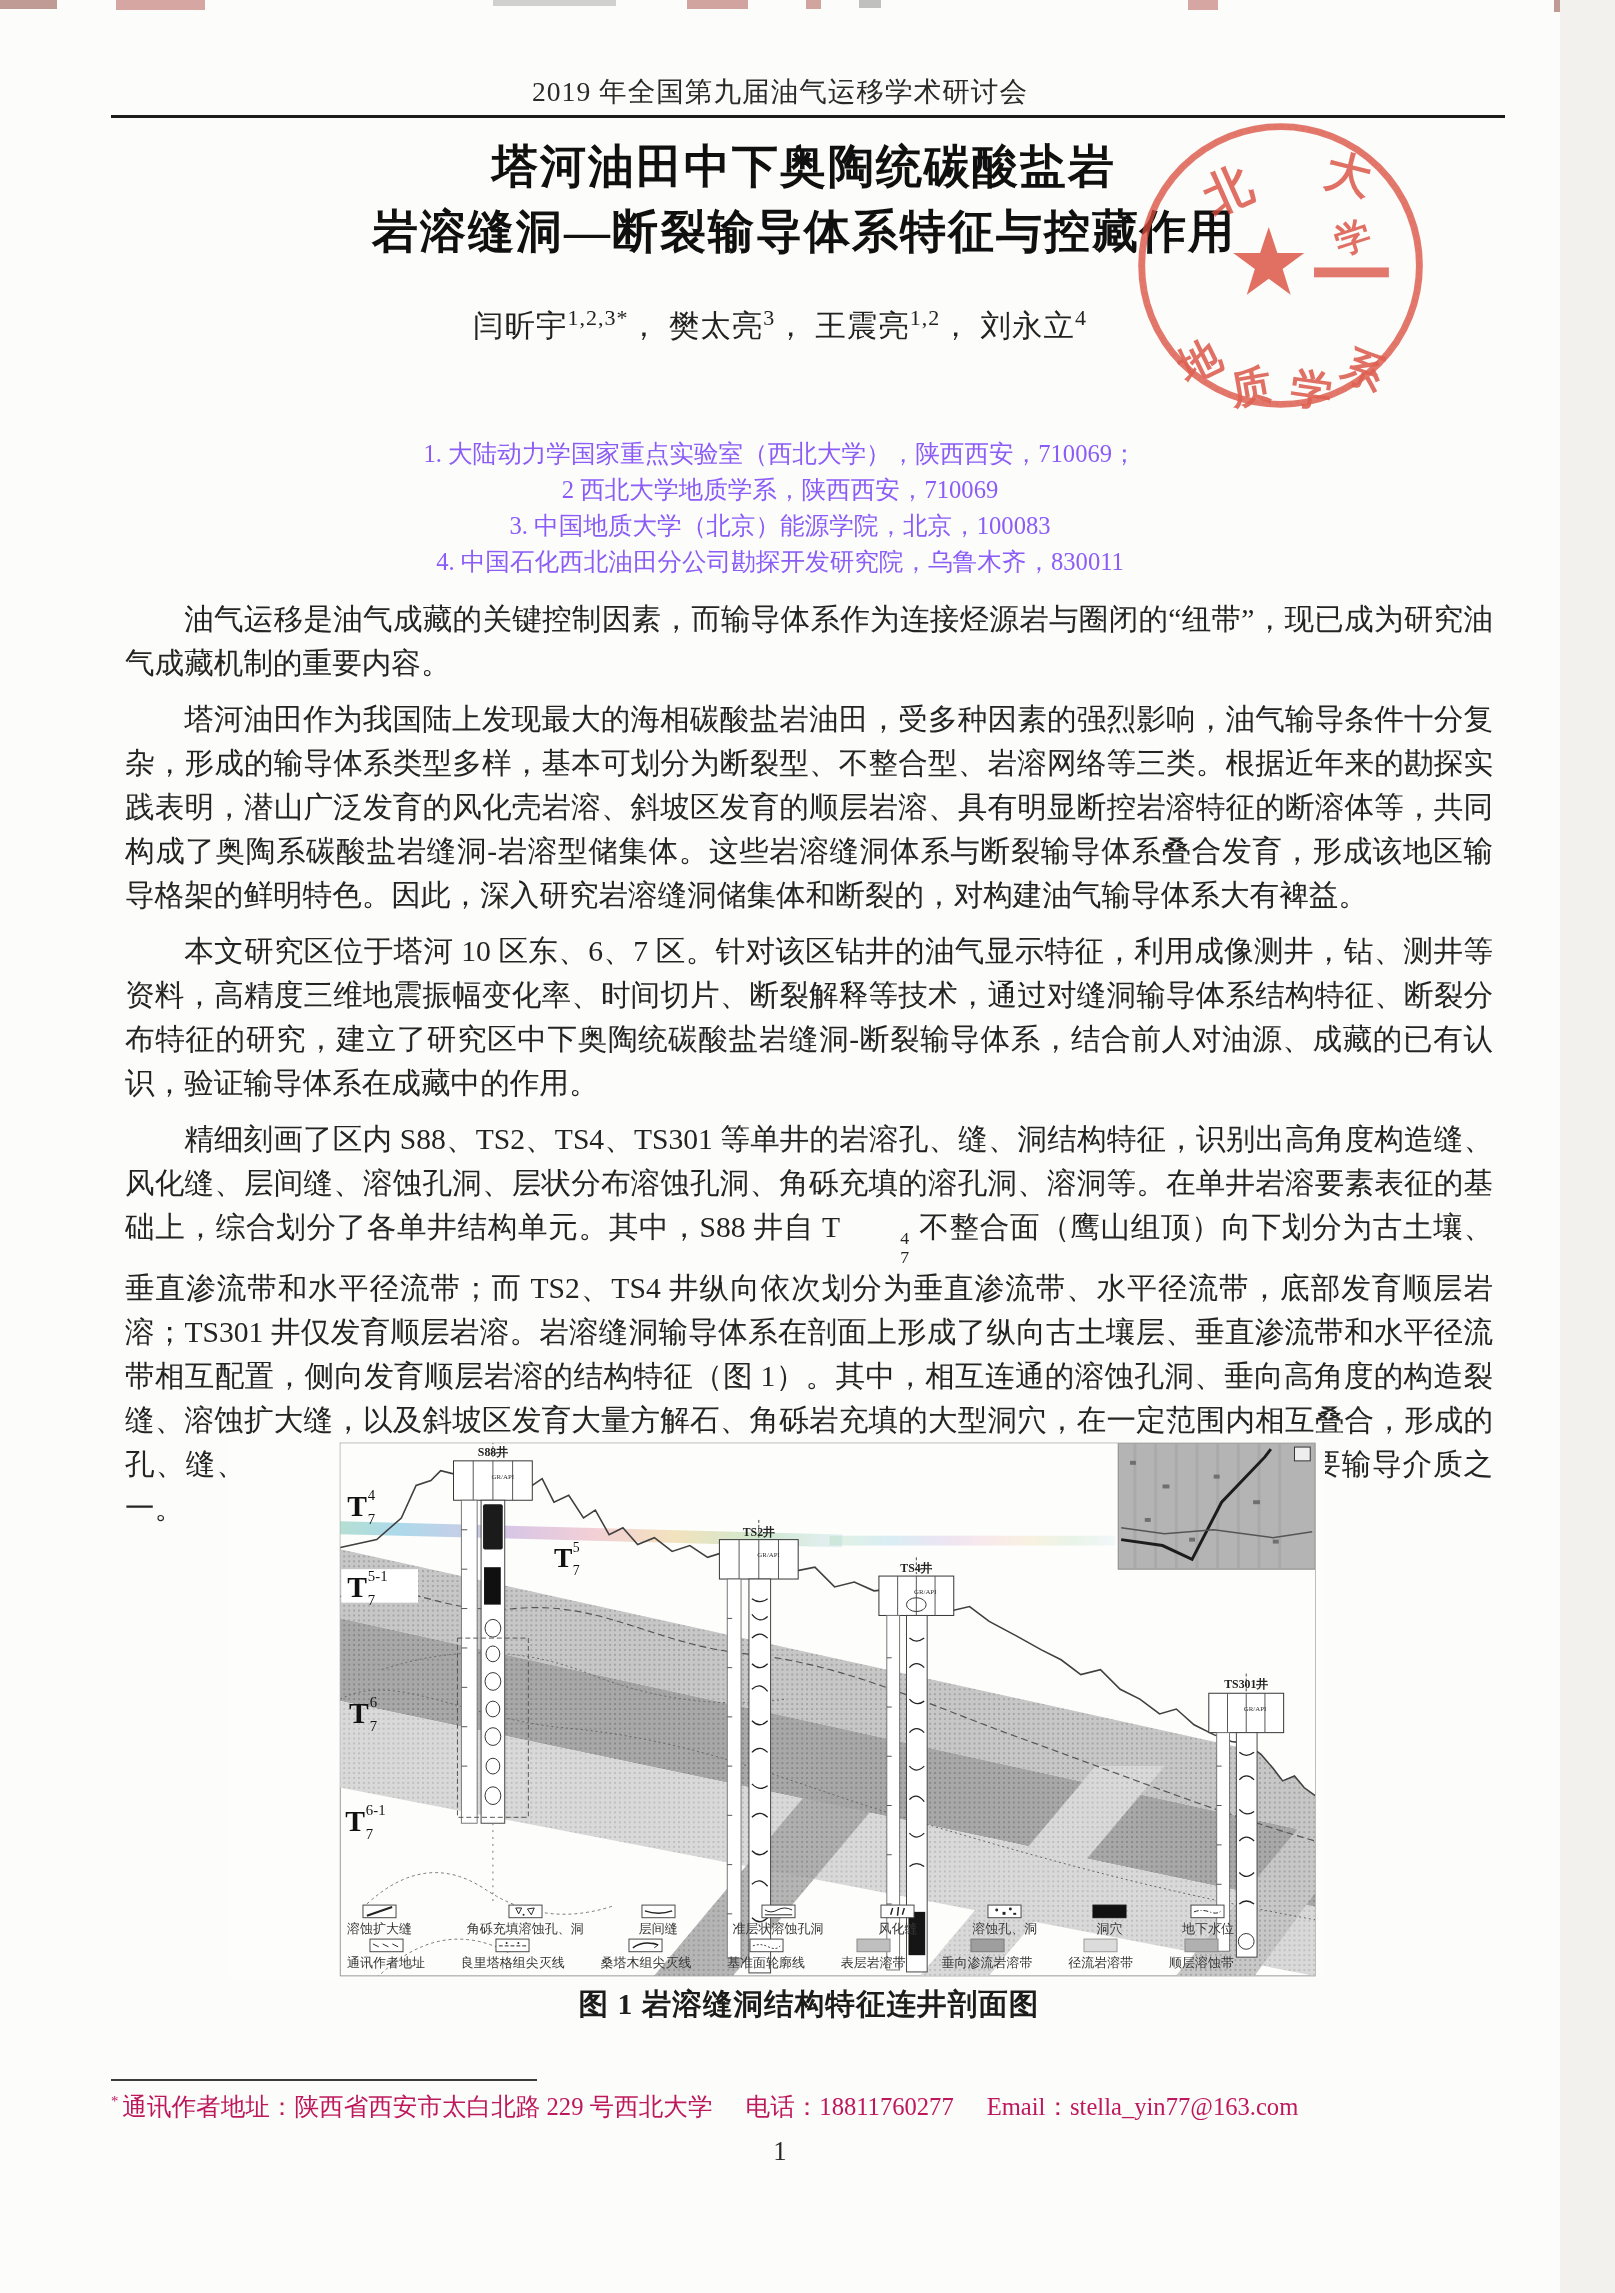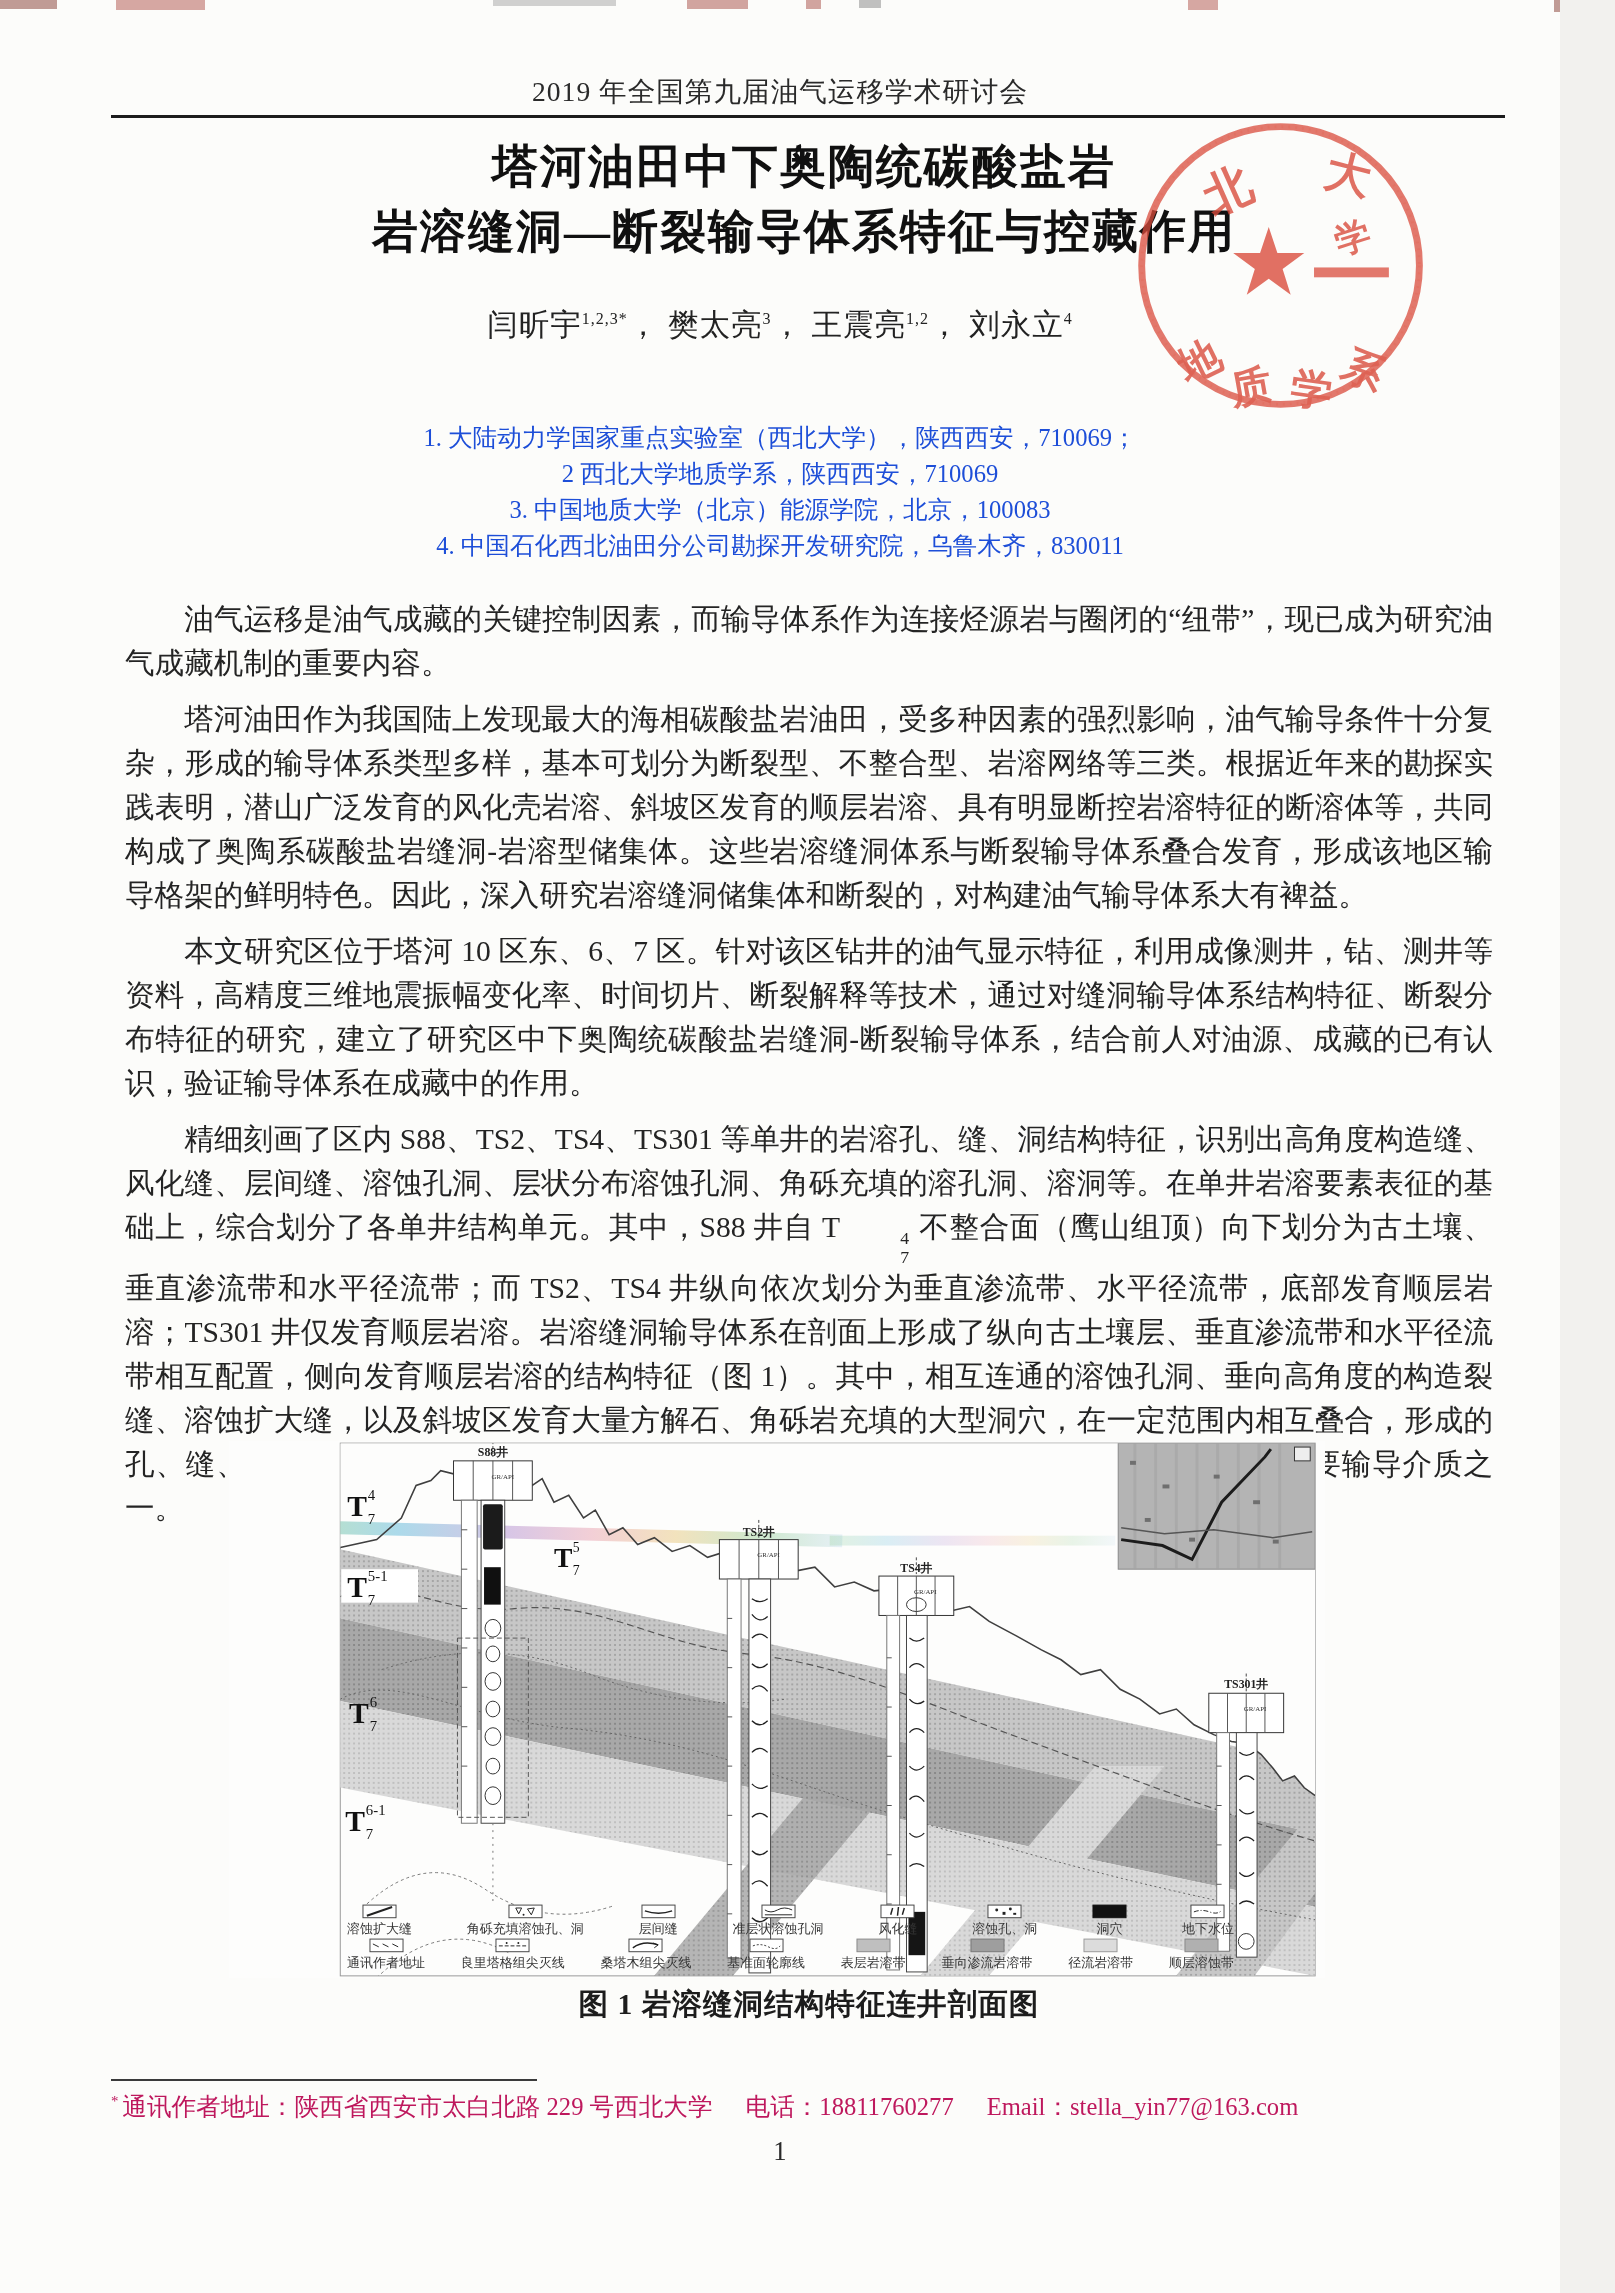--- a/index.html
+++ b/index.html
@@ -12,24 +12,24 @@
                font-size:27.6px;color:#2a2a2a;letter-spacing:1px;}
   .head-rule{position:absolute;top:115px;left:111px;width:1394px;height:3px;background:#1c1c1c;}
   
   .title{position:absolute;top:134px;left:0;width:100%;text-align:center;
          font-weight:700;font-size:46px;line-height:65px;color:#101010;letter-spacing:2px;padding-left:24px;}
   
   .seal{position:absolute;left:1121px;top:102px;width:325px;height:325px;opacity:.88;}
   
   .authors{position:absolute;top:305px;left:0;width:100%;text-align:center;
            font-size:30.5px;color:#222;letter-spacing:1px;}
-  .authors sup{font-size:16px;}
-  
-  .affils{position:absolute;top:420px;left:0;width:100%;text-align:center;
-          font-size:24.6px;line-height:36px;color:#1d4ed8;}
+  .authors sup{font-size:22px;}
+  
+  .affils{position:absolute;top:436px;left:0;width:100%;text-align:center;
+          font-size:24.6px;line-height:36px;color:#8b5cf6;}
   
   .body-text{position:absolute;top:585px;left:113px;width:1392px;
              font-size:29.6px;line-height:44px;text-align:justify;color:#242424;}
   .body-text p{margin:12px;text-indent:2em;}
   .tsk{display:inline-flex;flex-direction:column;align-items:flex-start;
        vertical-align:-0.40em;line-height:1.05;font-size:0.60em;margin:0 2px 0 1px;}
   
   .figure{position:absolute;left:229px;top:1441px;width:1096px;height:537px;background:#fdfdfc;}
   .figure svg.main{position:absolute;left:0;top:0;}
   .legend-row{position:absolute;left:118px;width:887px;display:flex;justify-content:space-between;}

